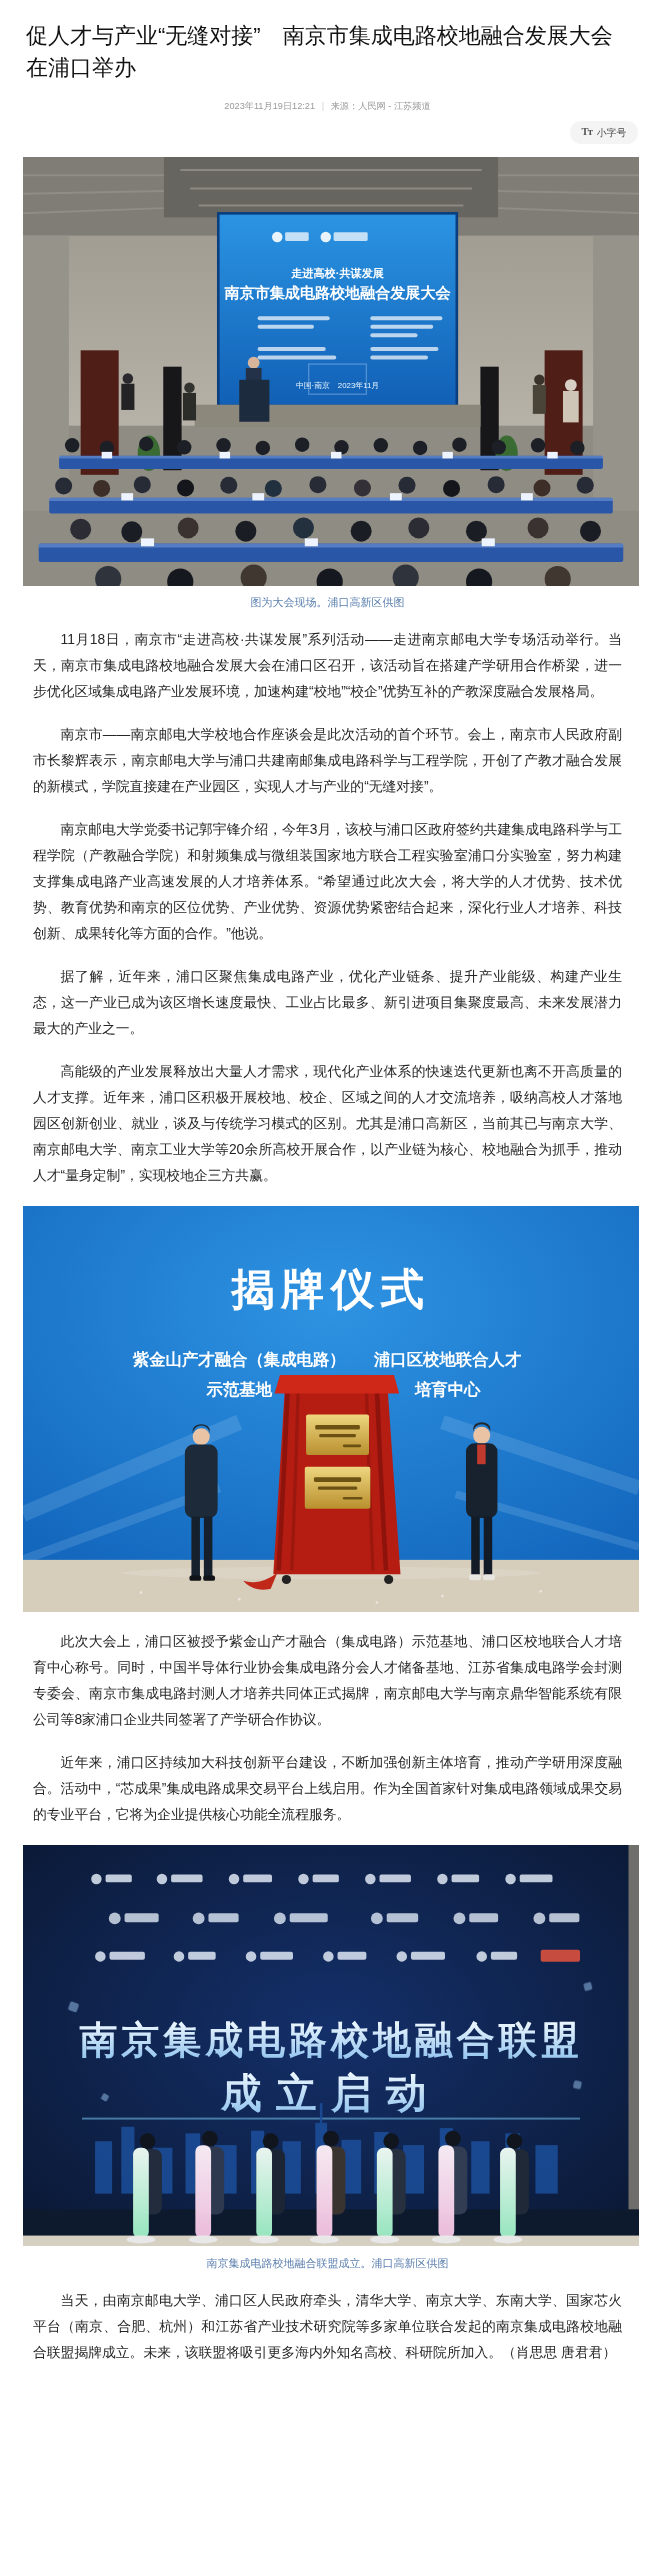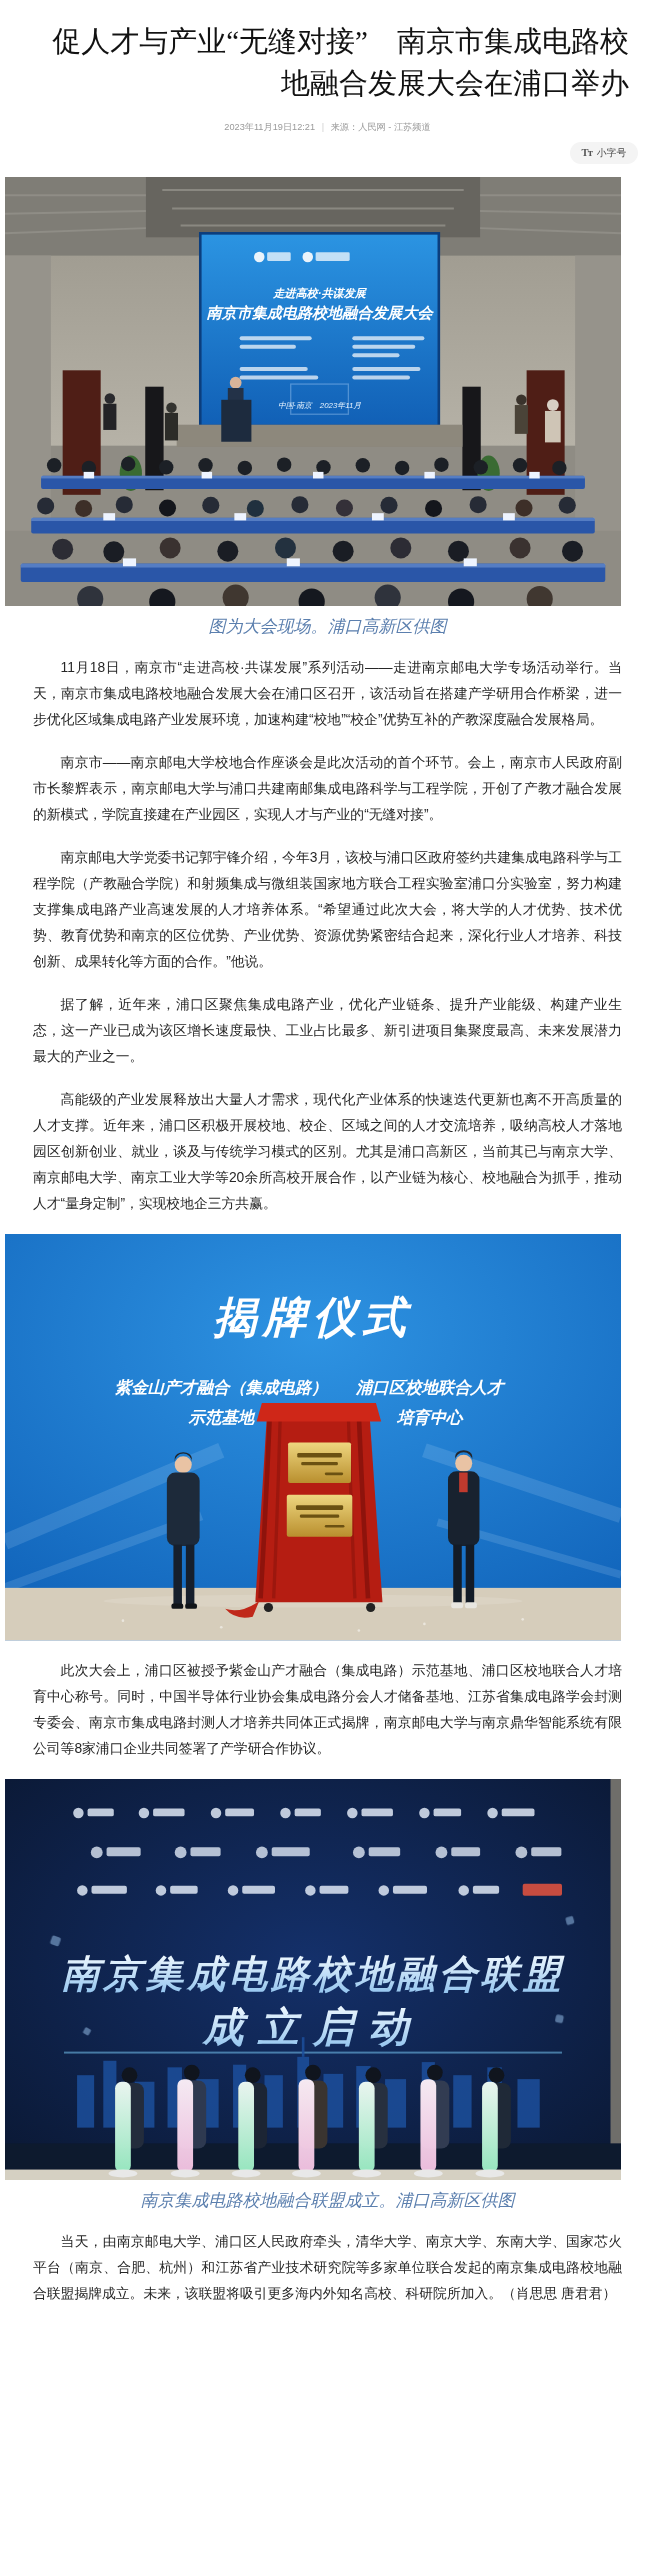--- a/index.html
+++ b/index.html
@@ -1,33 +1,33 @@
 <!DOCTYPE html>
 <html lang="zh" style="font-size:10.5px"><head>
 <meta charset="utf-8">
 <style>
   html,body { margin:0; padding:0; background:#ffffff; }
   body { width:655px; font-family:"Liberation Sans","DejaVu Sans",sans-serif; color:#262626; }
   .page { width:655px; overflow:hidden; }
 
-  .article-title { margin:19.7px 26px 0; text-align:right; font-size:29px; font-weight:400;
-                   line-height:1.45; color:#121212;font-family:Liberation Serif, serif; }
+  .article-title { margin:19.7px 26px 0; text-align:left; font-size:22px; font-weight:400;
+                   line-height:1.45; color:#121212; }
 
   .meta-line { margin-top:17px; text-align:center; font-size:9.2px; color:#9a9a9a; }
   .meta-line .sep { margin:0 6.6px; color:#cfcfcf; }
 
   .toolbar { display:flex; justify-content:flex-end; padding:0 17px; margin-top:7.9px; }
   .font-size-btn { display:inline-flex; align-items:center; gap:4.6px; background:#f4f4f4;
                    border:none; border-radius:12.5px; padding:5.9px 11.8px; font-size:9.8px;
                    color:#4a4a4a; cursor:pointer; line-height:1; }
   .tt-icon { font-weight:700; font-size:10.5px; color:#555; letter-spacing:-0.7px; font-family:"Liberation Serif","DejaVu Serif",serif; }
 
-  figure { margin:13px 5px 0;font-style:italic; }
+  figure { margin:13px 23px 0; }
   figure svg { display:block; width:616px; height:auto; }
-  .photo-caption { margin-top:9.2px; text-align:center; font-size:17px; color:#5b7fae;
+  .photo-caption { margin-top:9.2px; text-align:center; font-size:11px; color:#5b7fae;
                    font-family:"DejaVu Serif","Liberation Serif",serif; }
 
   .article-group { margin:17px 33px 0; }
   p.para { margin:11px 0 17px; font-size:13.8px; line-height:26px; text-align:justify;
            text-indent:2em; color:#262626; word-break:break-all; }
 
   .bottom-spacer { height:11.8px; }
 </style>
 </head>
 <body>
@@ -299,20 +299,21 @@
           <circle cx="330" cy="600" r="2"></circle>
           <circle cx="640" cy="595" r="2"></circle>
           <circle cx="790" cy="588" r="2"></circle>
           <circle cx="540" cy="605" r="2"></circle>
       </g>
     </svg>
   </figure>
 
   <div class="article-group">
       <p class="para">此次大会上，浦口区被授予紫金山产才融合（集成电路）示范基地、浦口区校地联合人才培育中心称号。同时，中国半导体行业协会集成电路分会人才储备基地、江苏省集成电路学会封测专委会、南京市集成电路封测人才培养共同体正式揭牌，南京邮电大学与南京鼎华智能系统有限公司等8家浦口企业共同签署了产学研合作协议。</p>
+      <p class="para">近年来，浦口区持续加大科技创新平台建设，不断加强创新主体培育，推动产学研用深度融合。活动中，“芯成果”集成电路成果交易平台上线启用。作为全国首家针对集成电路领域成果交易的专业平台，它将为企业提供核心功能全流程服务。</p>
     </div>
 
   <figure>
     <svg viewBox="0 0 940 612" xmlns="http://www.w3.org/2000/svg">
       <defs>
         <radialGradient id="bg3" cx="0.5" cy="0.45" r="0.9">
           <stop offset="0" stop-color="#14306a"></stop>
             <stop offset="1" stop-color="#081226"></stop>
         </radialGradient>
         <linearGradient id="glass" x1="0" y1="0" x2="0" y2="1">

